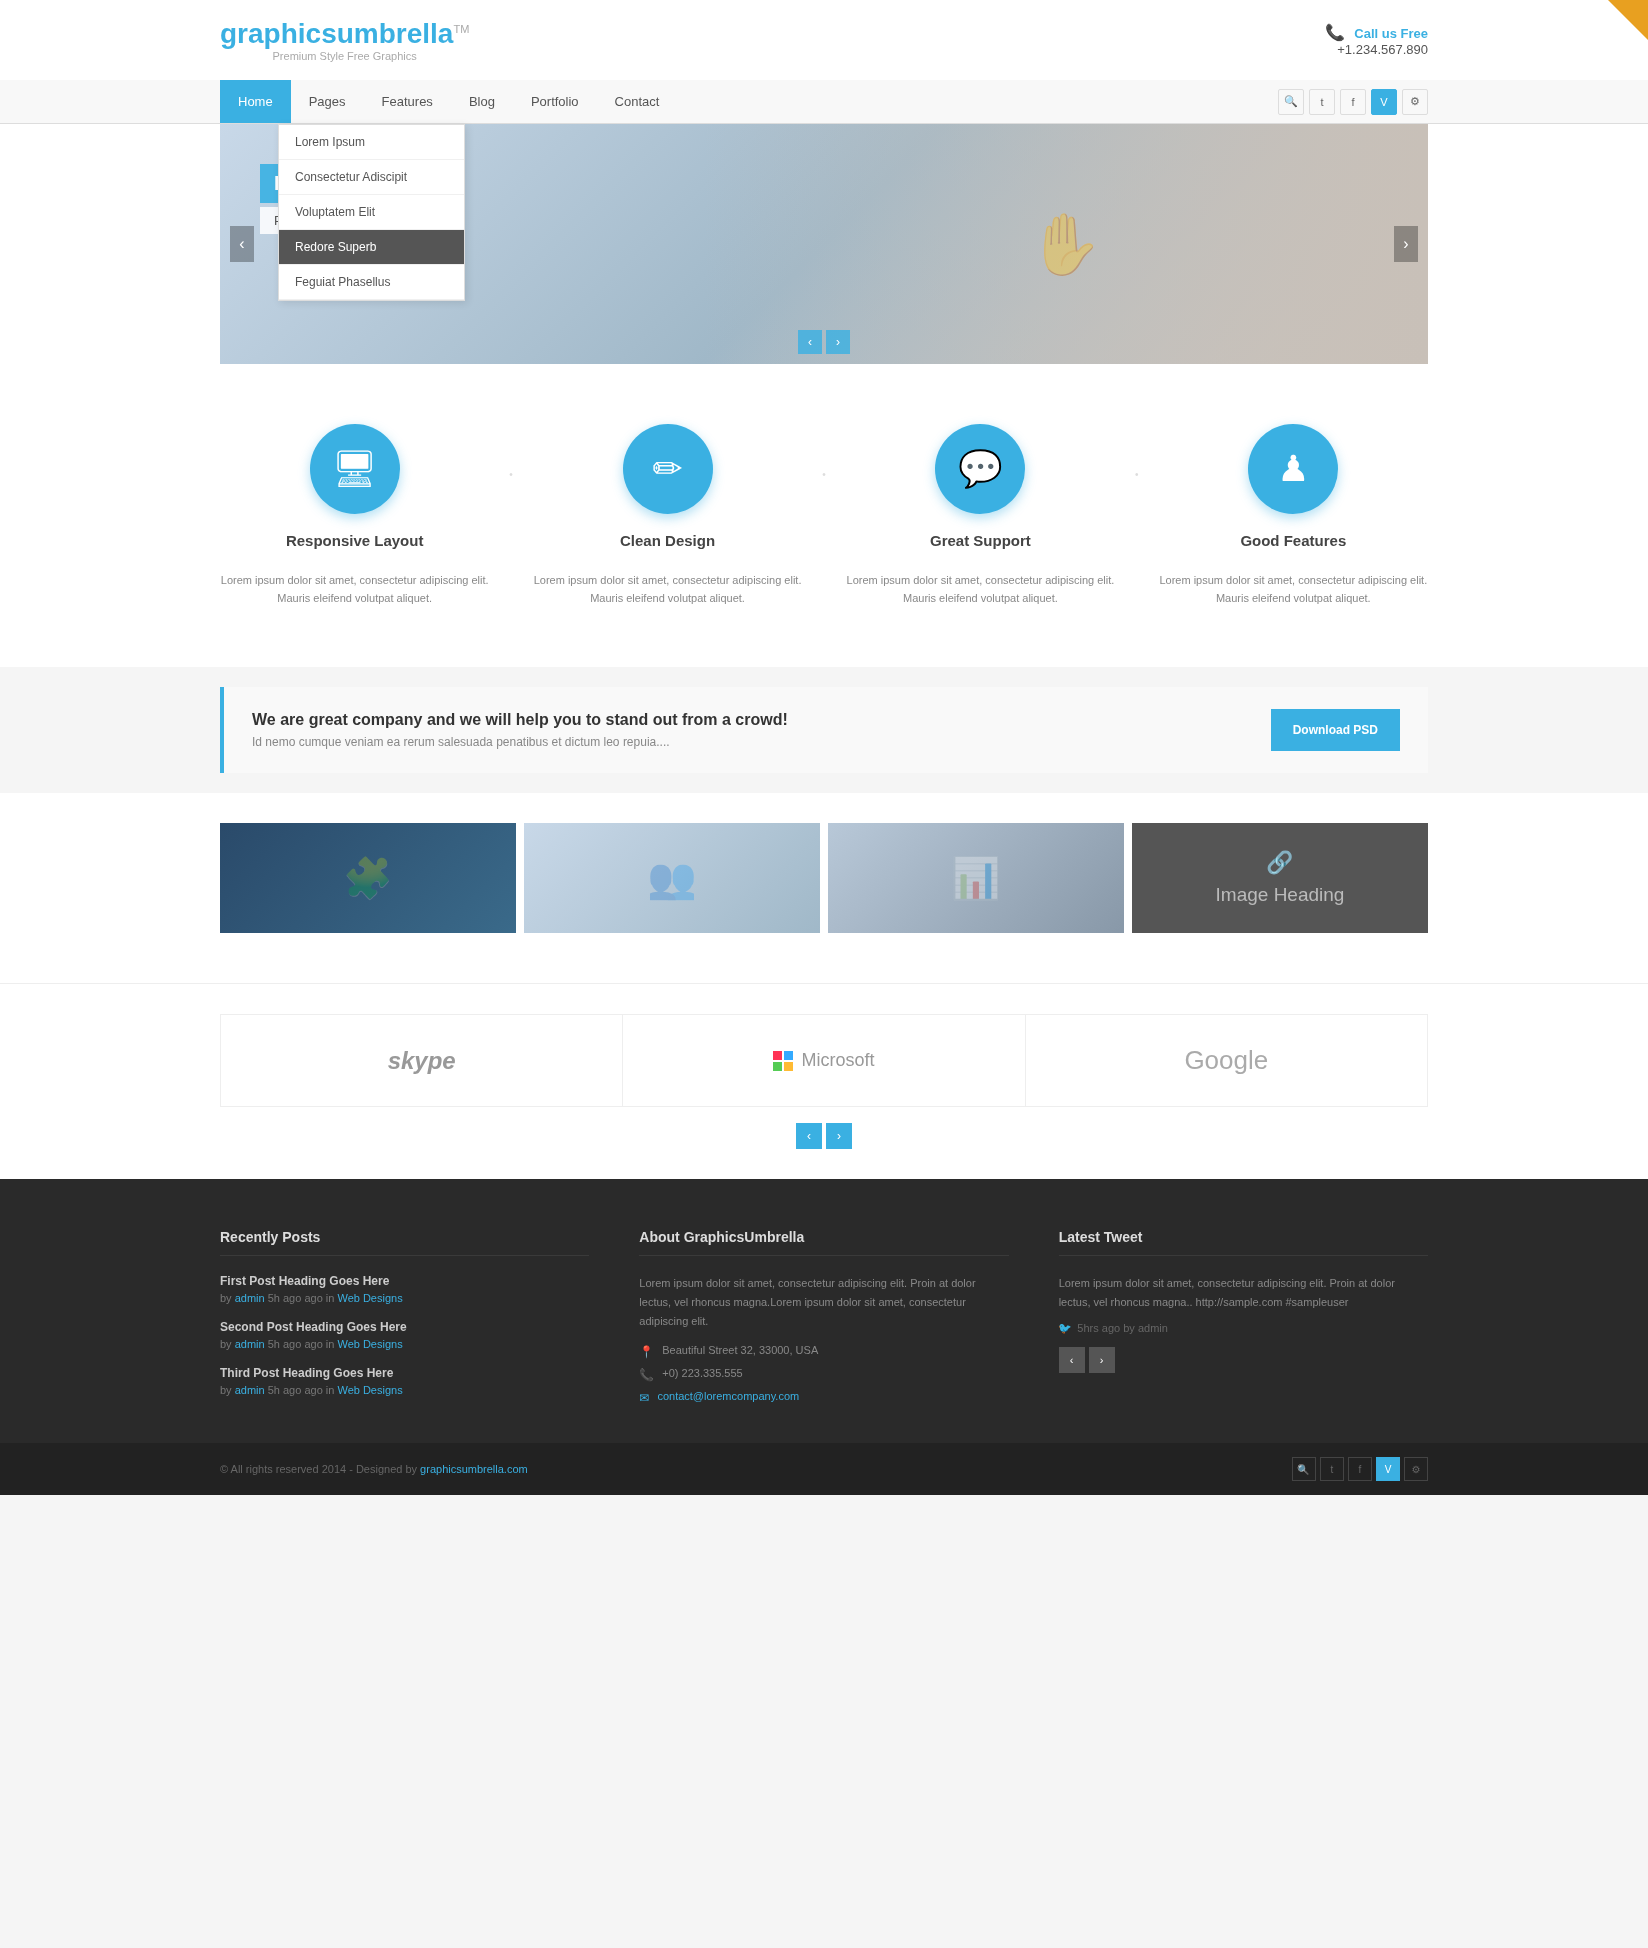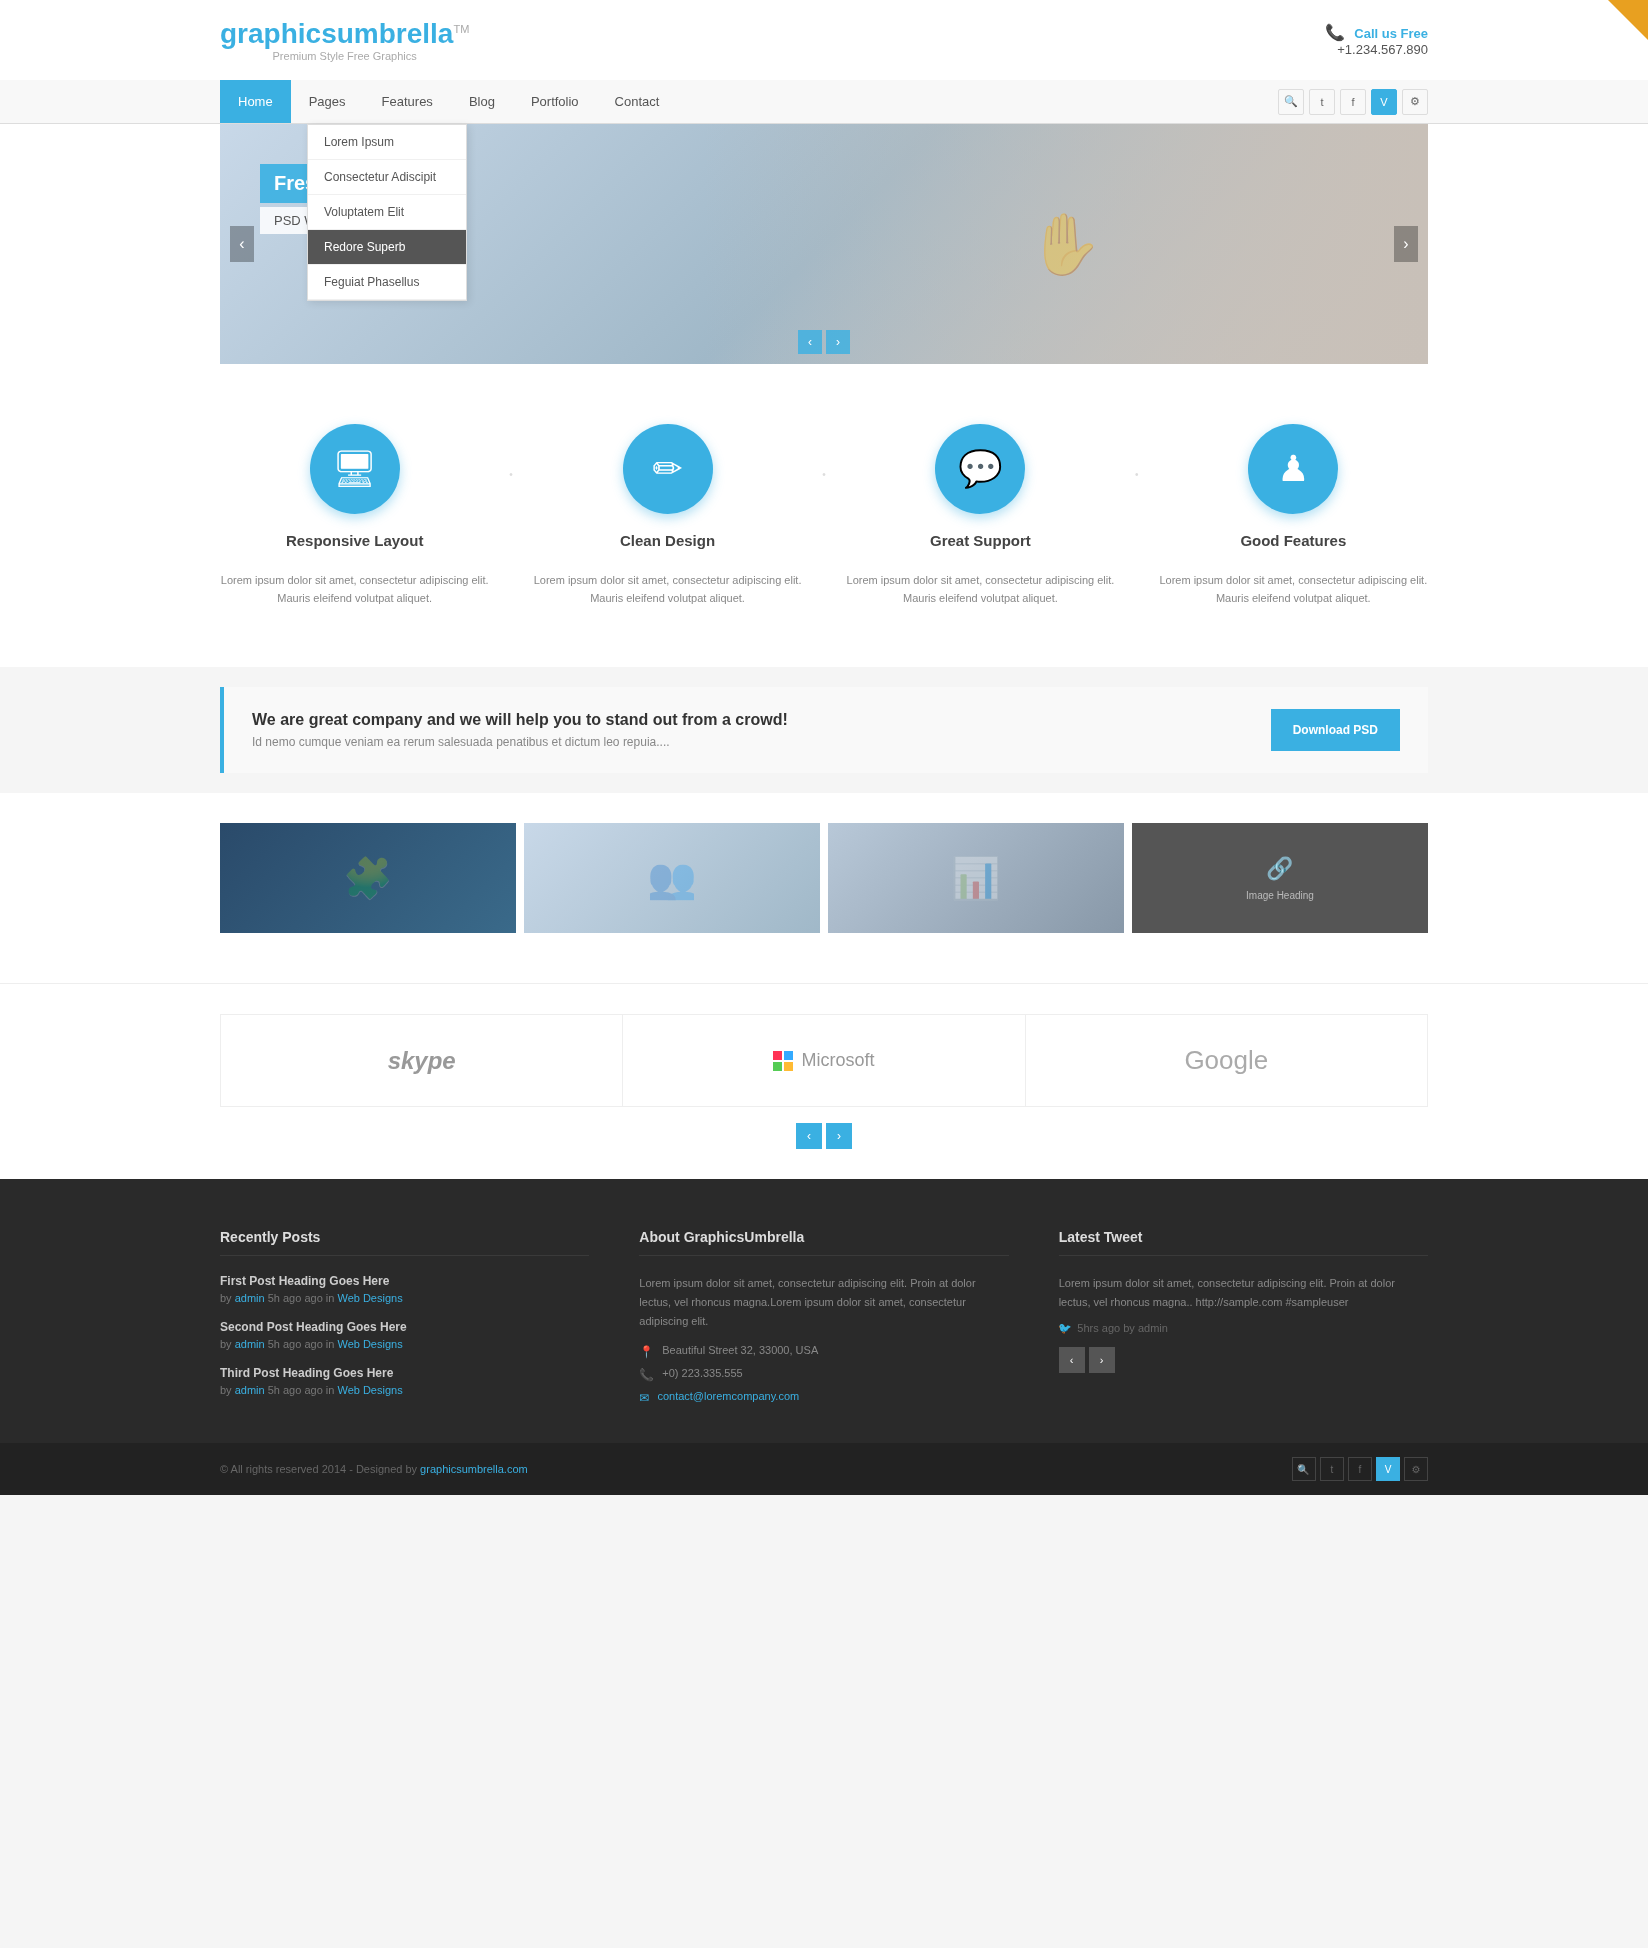--- a/index.html
+++ b/index.html
@@ -19,21 +19,21 @@
 
     
     .nav-bar { background: #f8f8f8; border-bottom: 1px solid #ddd; padding: 0 220px; display: flex; align-items: center; position: relative; }
     .nav-item { padding: 14px 18px; font-size: 13px; color: #555; cursor: pointer; }
     .nav-item.active { background: #3ab0e2; color: #fff; }
     .nav-social { margin-left: auto; display: flex; gap: 5px; align-items: center; }
     .social-icon { width: 26px; height: 26px; border: 1px solid #ddd; display: flex; align-items: center; justify-content: center; font-size: 11px; color: #666; cursor: pointer; border-radius: 2px; }
     .social-icon.vimeo { background: #3ab0e2; color: #fff; border-color: #3ab0e2; }
 
     
-    .dropdown { position: absolute; top: 44px; left: 307px; background: #fff; border: 1px solid #ddd; z-index: 100; width: 160px; box-shadow: 2px 2px 8px rgba(0,0,0,0.1); }
+    .dropdown { position: absolute; top: 44px; left: 278px; background: #fff; border: 1px solid #ddd; z-index: 100; width: 187px; box-shadow: 2px 2px 8px rgba(0,0,0,0.1); }
     .dropdown-item { padding: 10px 16px; font-size: 12px; color: #555; cursor: pointer; border-bottom: 1px solid #f0f0f0; }
     .dropdown-item.selected { background: #555; color: #fff; }
 
     
     .hero { background: #fff; padding: 0 220px; margin: 0; }
     .slider-container { position: relative; overflow: hidden; height: 240px; background: #e8e8e8; }
     .slider-nav-left { position: absolute; left: 10px; top: 50%; transform: translateY(-50%); background: rgba(0,0,0,0.3); color: #fff; width: 24px; height: 36px; display: flex; align-items: center; justify-content: center; cursor: pointer; font-size: 16px; }
     .slider-nav-right { position: absolute; right: 10px; top: 50%; transform: translateY(-50%); background: rgba(0,0,0,0.3); color: #fff; width: 24px; height: 36px; display: flex; align-items: center; justify-content: center; cursor: pointer; font-size: 16px; }
     .slider-dots { position: absolute; bottom: 10px; left: 50%; transform: translateX(-50%); display: flex; gap: 4px; }
     .slider-dot { width: 24px; height: 24px; background: rgba(58,176,226,0.8); display: flex; align-items: center; justify-content: center; cursor: pointer; color: #fff; font-size: 12px; }
@@ -53,21 +53,21 @@
     .cta-text p { font-size: 12px; color: #888; }
     .cta-button { background: #3ab0e2; color: #fff; border: none; padding: 14px 22px; font-size: 12px; font-weight: bold; cursor: pointer; white-space: nowrap; }
 
     
     .portfolio-section { background: #fff; padding: 30px 220px 50px; }
     .portfolio-grid { display: flex; gap: 8px; }
     .portfolio-item { flex: 1; height: 110px; overflow: hidden; position: relative; cursor: pointer; }
     .portfolio-placeholder { width: 100%; height: 100%; display: flex; align-items: center; justify-content: center; font-size: 30px; }
     .portfolio-dark { background: #555; display: flex; flex-direction: column; align-items: center; justify-content: center; gap: 8px; }
     .portfolio-dark-icon { color: #aaa; font-size: 22px; }
-    .portfolio-dark-text { color: #bbb; font-size: 10px; }
+    .portfolio-dark-text { color: #bbb; font-size: 19px; }
     .puzzle-bg { background: linear-gradient(135deg, #2a4a6a, #3a6a8a); }
     .meeting-bg { background: linear-gradient(135deg, #c8d8e8, #a0b8c8); }
     .charts-bg { background: linear-gradient(135deg, #b8c8d8, #8898a8); }
 
     
     .partners-section { background: #fff; padding: 30px 220px; border-top: 1px solid #eee; }
     .partners-grid { display: flex; gap: 0; border: 1px solid #eee; }
     .partner-item { flex: 1; padding: 30px; display: flex; align-items: center; justify-content: center; border-right: 1px solid #eee; }
     .partner-item:last-child { border-right: none; }
     .partner-logo { font-size: 22px; color: #888; font-weight: 300; }

